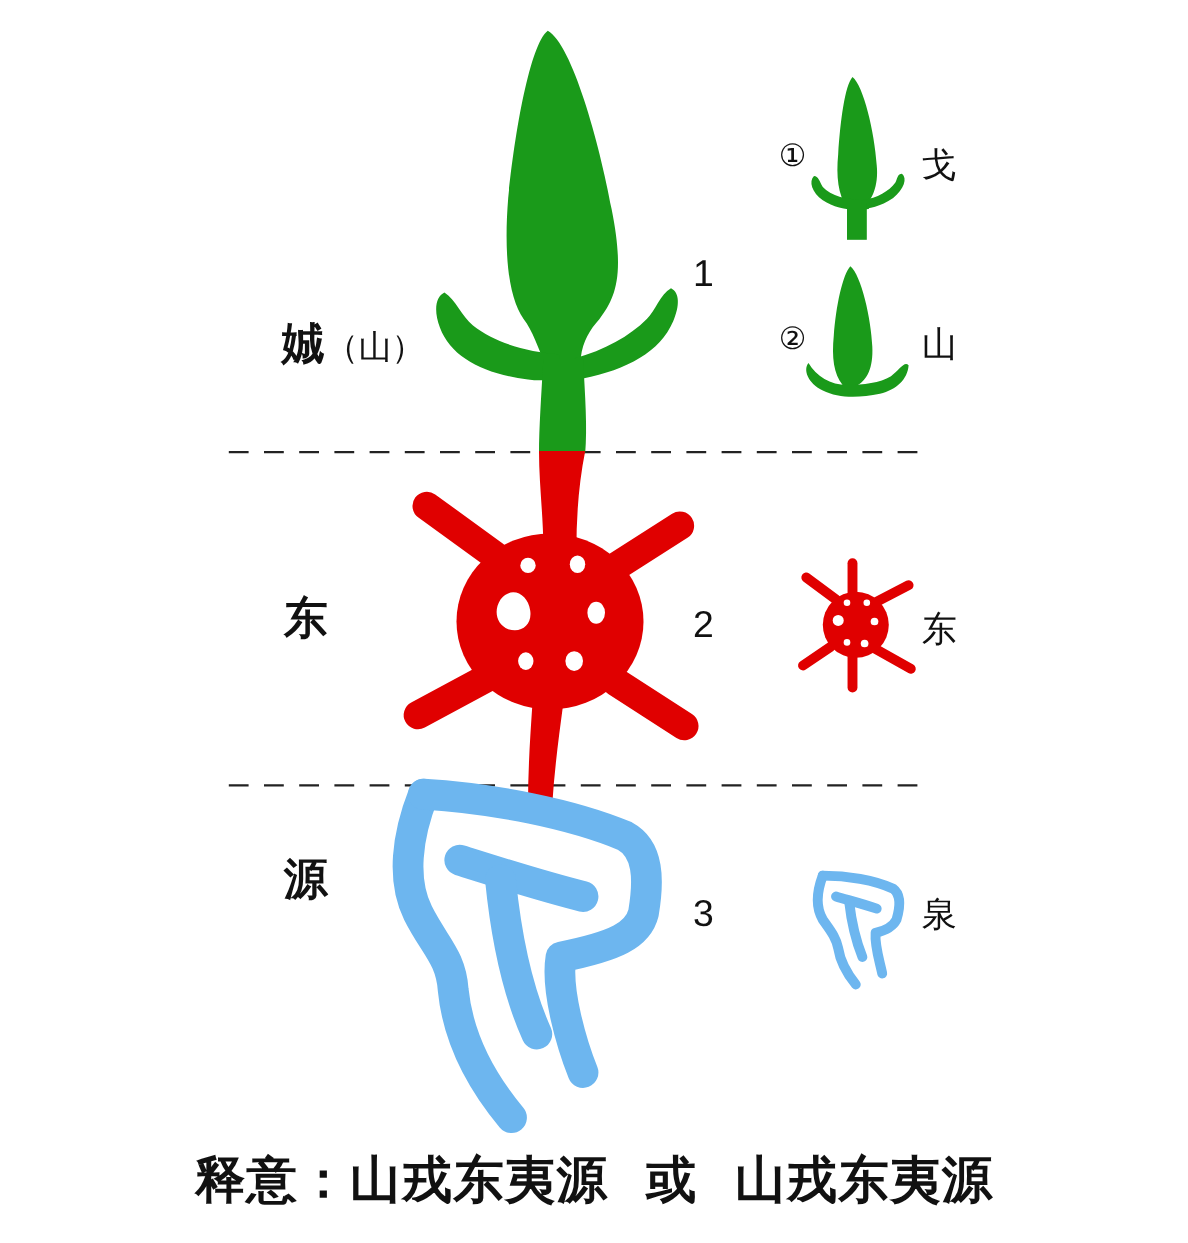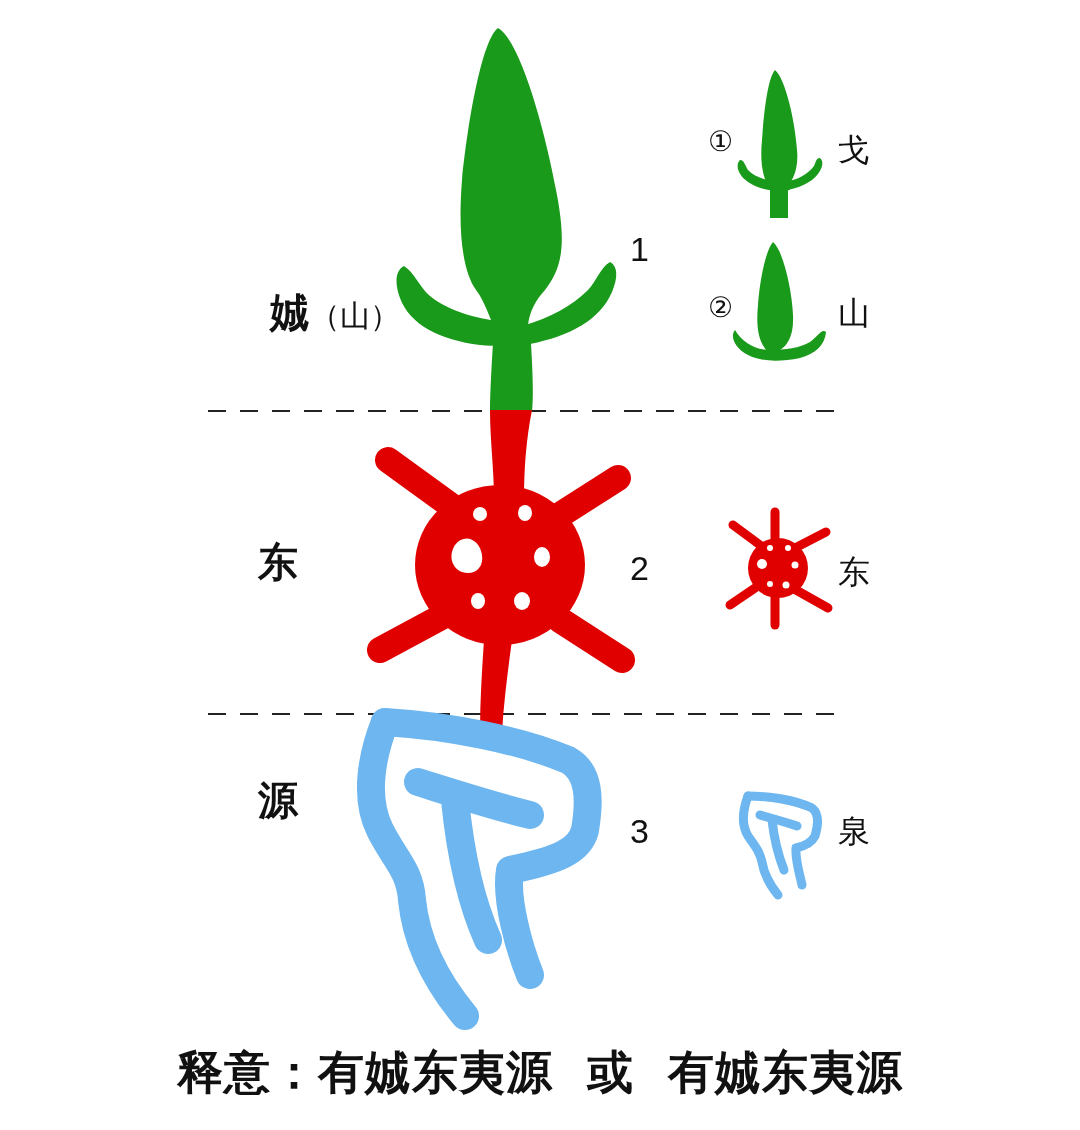--- a/index.html
+++ b/index.html
@@ -135,34 +135,34 @@
     </g>
 
     <g fill="none" stroke="#6db6ef" stroke-width="9" stroke-linecap="round" stroke-linejoin="round">
       <path d="M748 796 C 742 812, 742 826, 748 836 C 755 846, 760 852, 762 862 C 764 875, 770 885, 778 895"></path>
       <path d="M748 796 C 770 796, 795 800, 812 808 C 820 814, 818 826, 815 836 C 812 842, 805 846, 796 848 C 795 860, 800 875, 802 885"></path>
       <path d="M760 815 C 770 818, 785 822, 797 826"></path>
       <path d="M772 820 C 774 838, 778 855, 784 870"></path>
     </g>
   </svg>
 
-  <div class="label row-label" style="left:256px; top:292px;margin-left:14px;">
+  <div class="label row-label" style="left:256px; top:292px;">
     <span>娍</span><span class="paren">（山）</span>
   </div>
   <div class="label row-label" style="left:258px; top:542px;">东</div>
   <div class="label row-label" style="left:258px; top:780px;">源</div>
 
   <div class="label num" style="left:630px; top:232px;">1</div>
   <div class="label num" style="left:630px; top:551px;">2</div>
   <div class="label num" style="left:630px; top:814px;">3</div>
 
   <div class="label circled" style="left:708px; top:128px;">①</div>
   <div class="label small-char" style="left:838px; top:134px;">戈</div>
 
   <div class="label circled" style="left:708px; top:294px;">②</div>
   <div class="label small-char" style="left:838px; top:297px;">山</div>
 
   <div class="label small-char" style="left:838px; top:556px;">东</div>
 
   <div class="label small-char" style="left:838px; top:815px;">泉</div>
 
-  <div class="caption">释意：有娍东夷源  或  有娍东夷源</div>
+  <div class="caption">释意：山戎东夷源  或  山戎东夷源</div>
 </div>
 
 </body></html>

